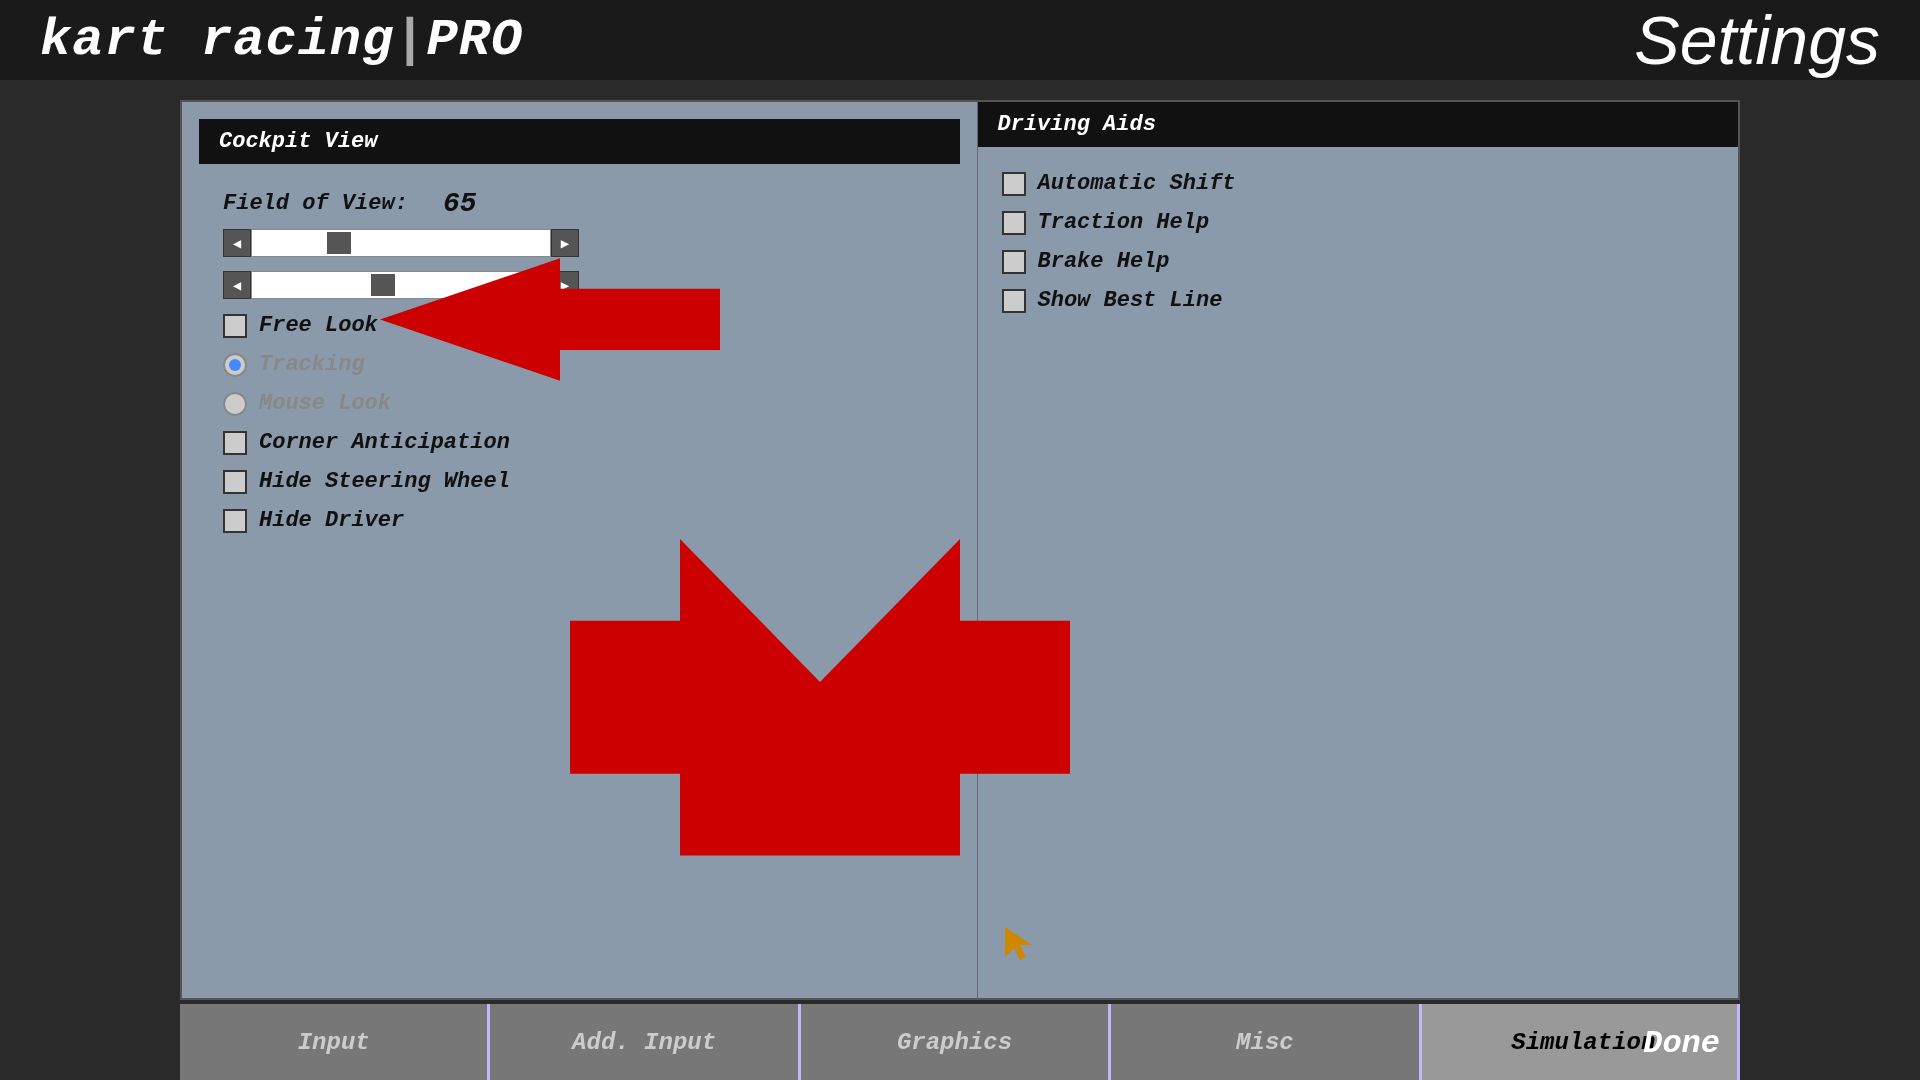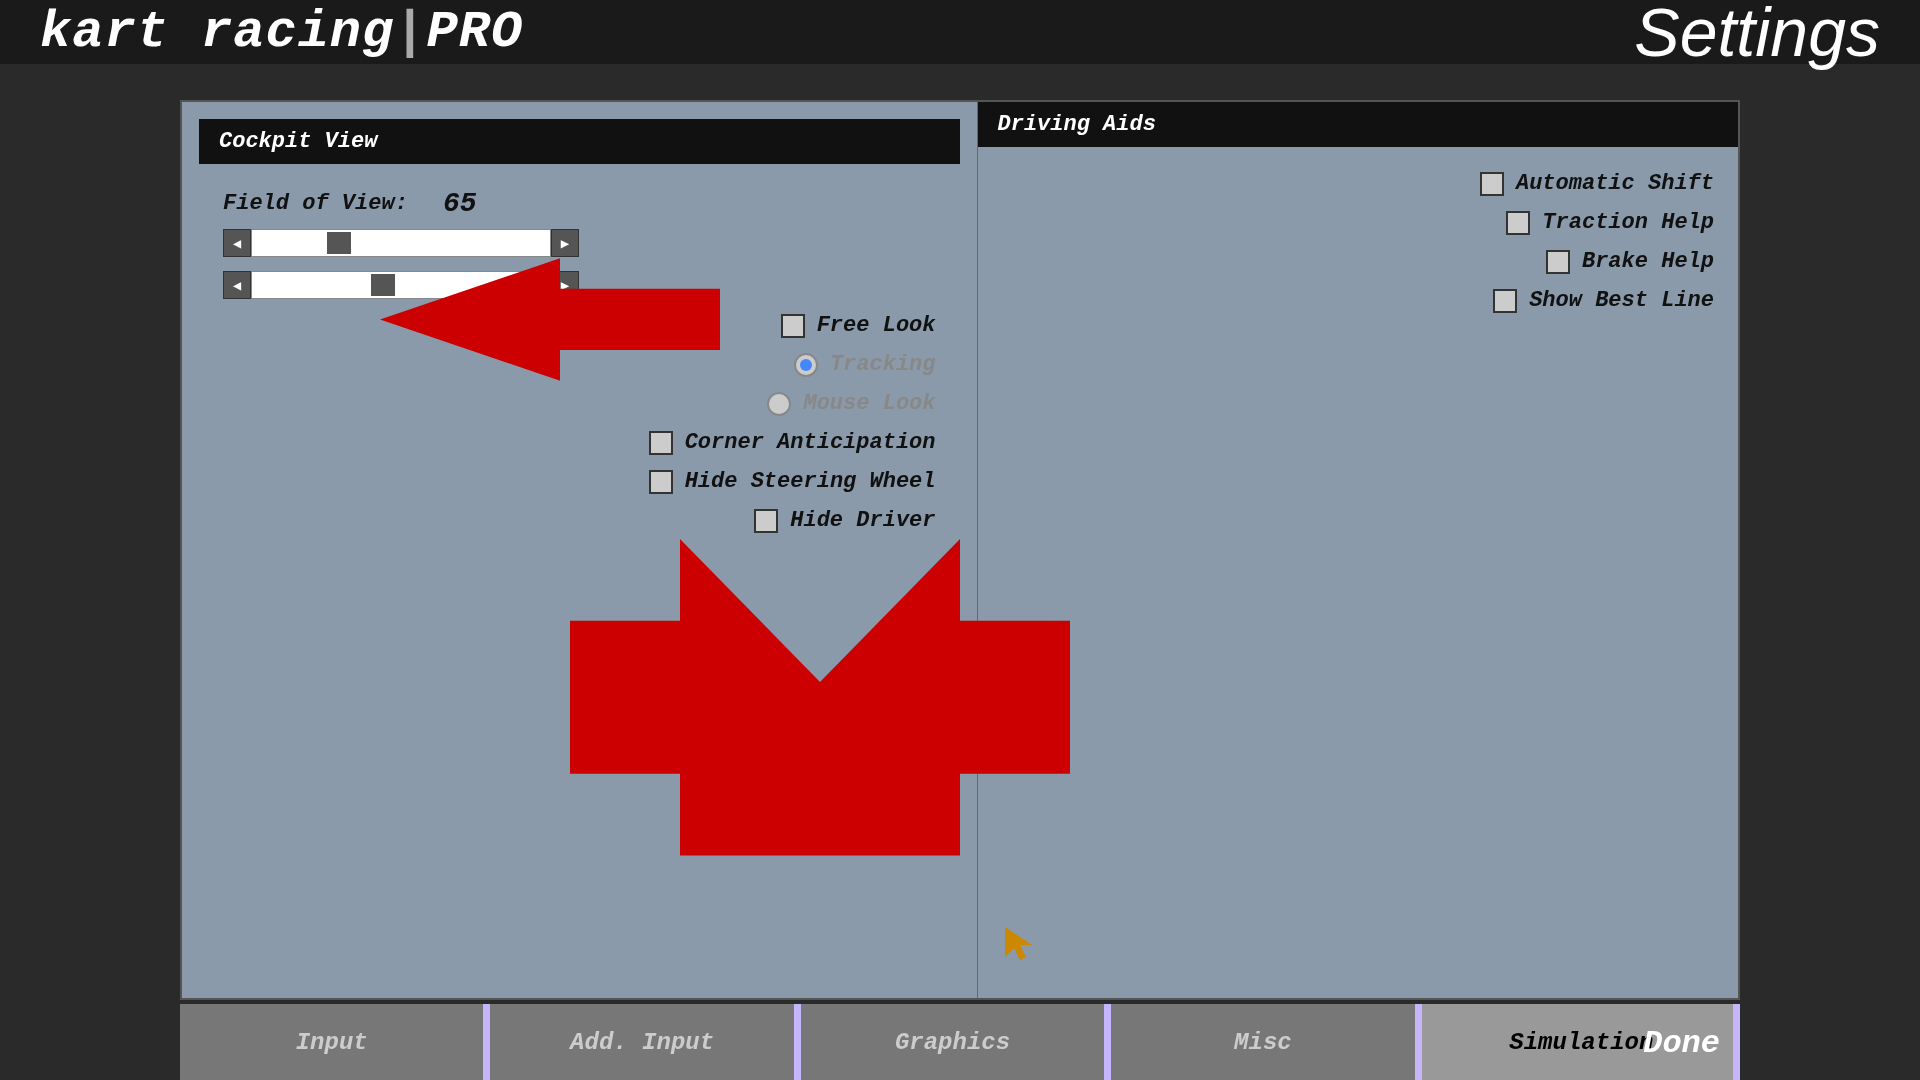--- a/index.html
+++ b/index.html
@@ -9,21 +9,21 @@
       height: 1080px;
       background: #2a2a2a;
       font-family: 'Courier New', Courier, monospace;
       overflow: hidden;
       position: relative;
     }
 
     
     .header {
       width: 100%;
-      height: 64px;
+      height: 80px;
       background: #1a1a1a;
       display: flex;
       align-items: center;
       justify-content: space-between;
       padding: 0 40px;
     }
 
     .app-title {
       font-size: 52px;
       color: #e0e0e0;
@@ -152,21 +152,20 @@
     }
 
     .slider-thumb-pitch {
       left: 40%;
     }
 
     .checkbox-row {
       display: flex;
       align-items: center;
       margin-bottom: 14px;
-      justify-content: flex-end;
     }
 
     .checkbox-box {
       width: 24px;
       height: 24px;
       border: 2px solid #333;
       background: #ccc;
       margin-right: 12px;
       cursor: pointer;
       flex-shrink: 0;
@@ -226,21 +225,21 @@
     .tab {
       flex: 1;
       display: flex;
       align-items: center;
       justify-content: center;
       font-size: 24px;
       font-weight: bold;
       font-style: italic;
       color: #ccc;
       cursor: pointer;
-      border-right: 7px solid #c4b5fd;
+      border-right: 3px solid #c4b5fd;
       background: #777;
     }
 
     .tab.active {
       background: #999;
       color: #000;
       padding-left: 8px;
     }
 
     

